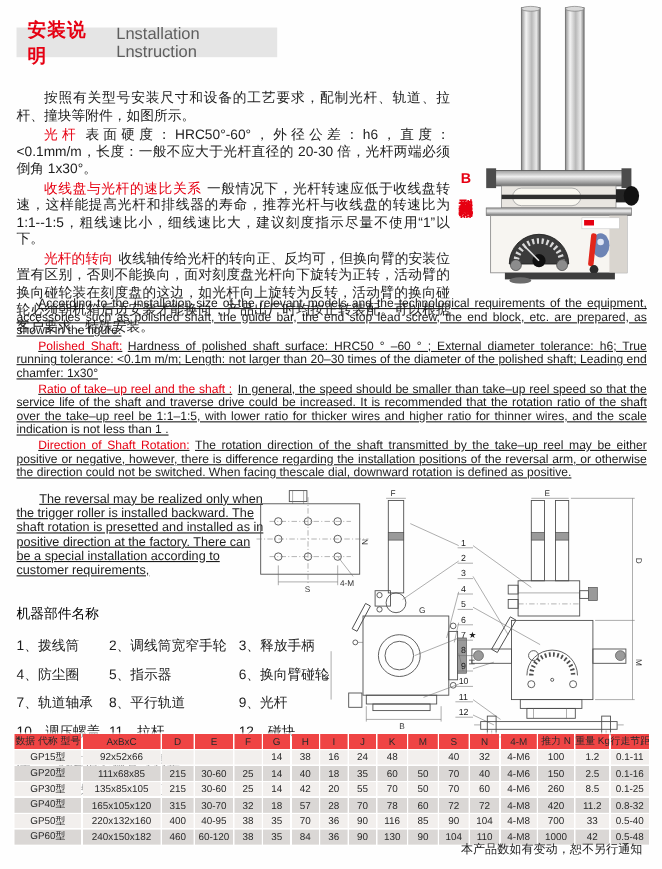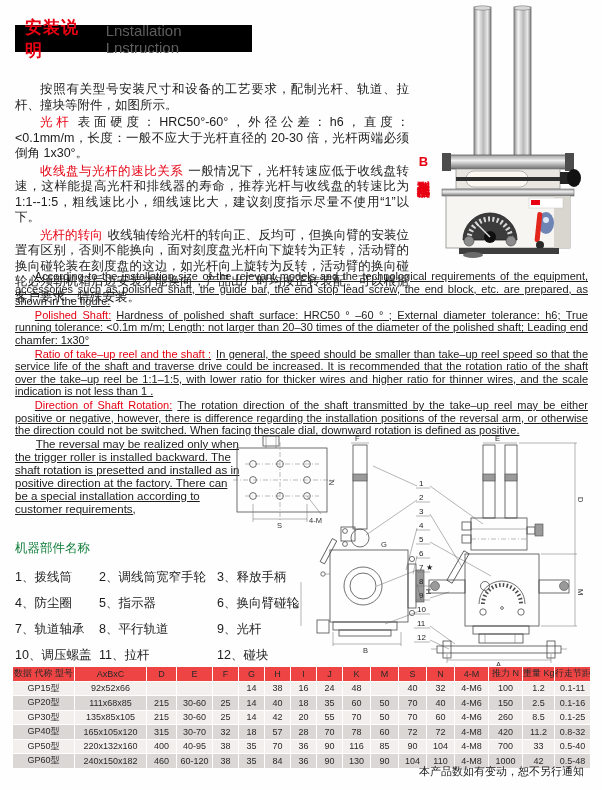--- a/index.html
+++ b/index.html
@@ -6,47 +6,47 @@
   .page{
     position:relative;width:602px;height:790px;background:#fefefe;
     font-family:"Liberation Sans","DejaVu Sans",sans-serif;color:#1c1c1c;
     overflow:hidden;margin:0 auto;
   }
   .red{color:#e60012;}
   .bold{font-weight:normal;}
   
   .title-bar{
     position:absolute;left:15px;top:25px;width:237px;height:27px;
-    background:#000000;display:flex;align-items:center;padding-left:10px;box-sizing:border-box;
+    background:#e5e5e5;display:flex;align-items:center;padding-left:10px;box-sizing:border-box;
   }
   .title-zh{font-size:17px;font-weight:bold;color:#e60012;letter-spacing:1px;}
   .title-en{font-size:15px;color:#5e5e5e;margin-left:12px;}
   
   .photo-wrap{position:absolute;top:4px;right:10px;width:178px;height:256px;display:flex;}
   .vert-label{
     writing-mode:vertical-rl;text-orientation:upright;
     color:#e60012;font-weight:bold;font-size:13px;line-height:1;
     margin-top:150px;height:96px;letter-spacing:1px;flex:0 0 16px;
   }
   .photo-svg{flex:0 0 158px;}
   
   .zh-block{position:absolute;left:15px;top:82px;width:394px;}
   .zh-block p{margin:0;font-size:12.5px;line-height:15.5px;text-align:justify;text-indent:2em;}
   .zh-block p+p{margin-top:2px;}
   .lead{margin-right:5px;}
   
   .en-block{position:absolute;left:15px;top:270px;width:573px;}
   .en-block p{margin:0;font-size:11px;line-height:12.6px;text-align:justify;text-indent:1.8em;text-decoration:underline;}
   .en-block p+p{margin-top:1px;}
-  .wrap-row{position:relative;margin-top:1px;min-height:232px;}
+  .wrap-row{position:relative;margin-top:11px;min-height:232px;}
   .left-col{width:284px;}
   .left-col .cont{font-size:11.5px;line-height:13px;margin:0;text-align:left;width:226px;}
   .diagram{position:absolute;top:-4px;right:-3px;width:358px;}
   
-  .parts-heading{margin-top:24px;font-size:12.5px;color:#15803d;}
+  .parts-heading{margin-top:24px;font-size:12.5px;color:#000000;}
   .parts-grid{
     display:grid;grid-template-columns:84px 118px auto;
     row-gap:9px;margin-top:12px;font-size:12.5px;white-space:nowrap;
   }
   .parts-note{margin-top:9px;font-size:12.5px;}
   .star{color:#e60012;}
   .table-caption{margin-top:11px;font-size:11.5px;color:#222;}
   
   .table-section{position:absolute;left:12px;top:666px;width:578px;}
   table{border-collapse:collapse;table-layout:fixed;width:100%;}

